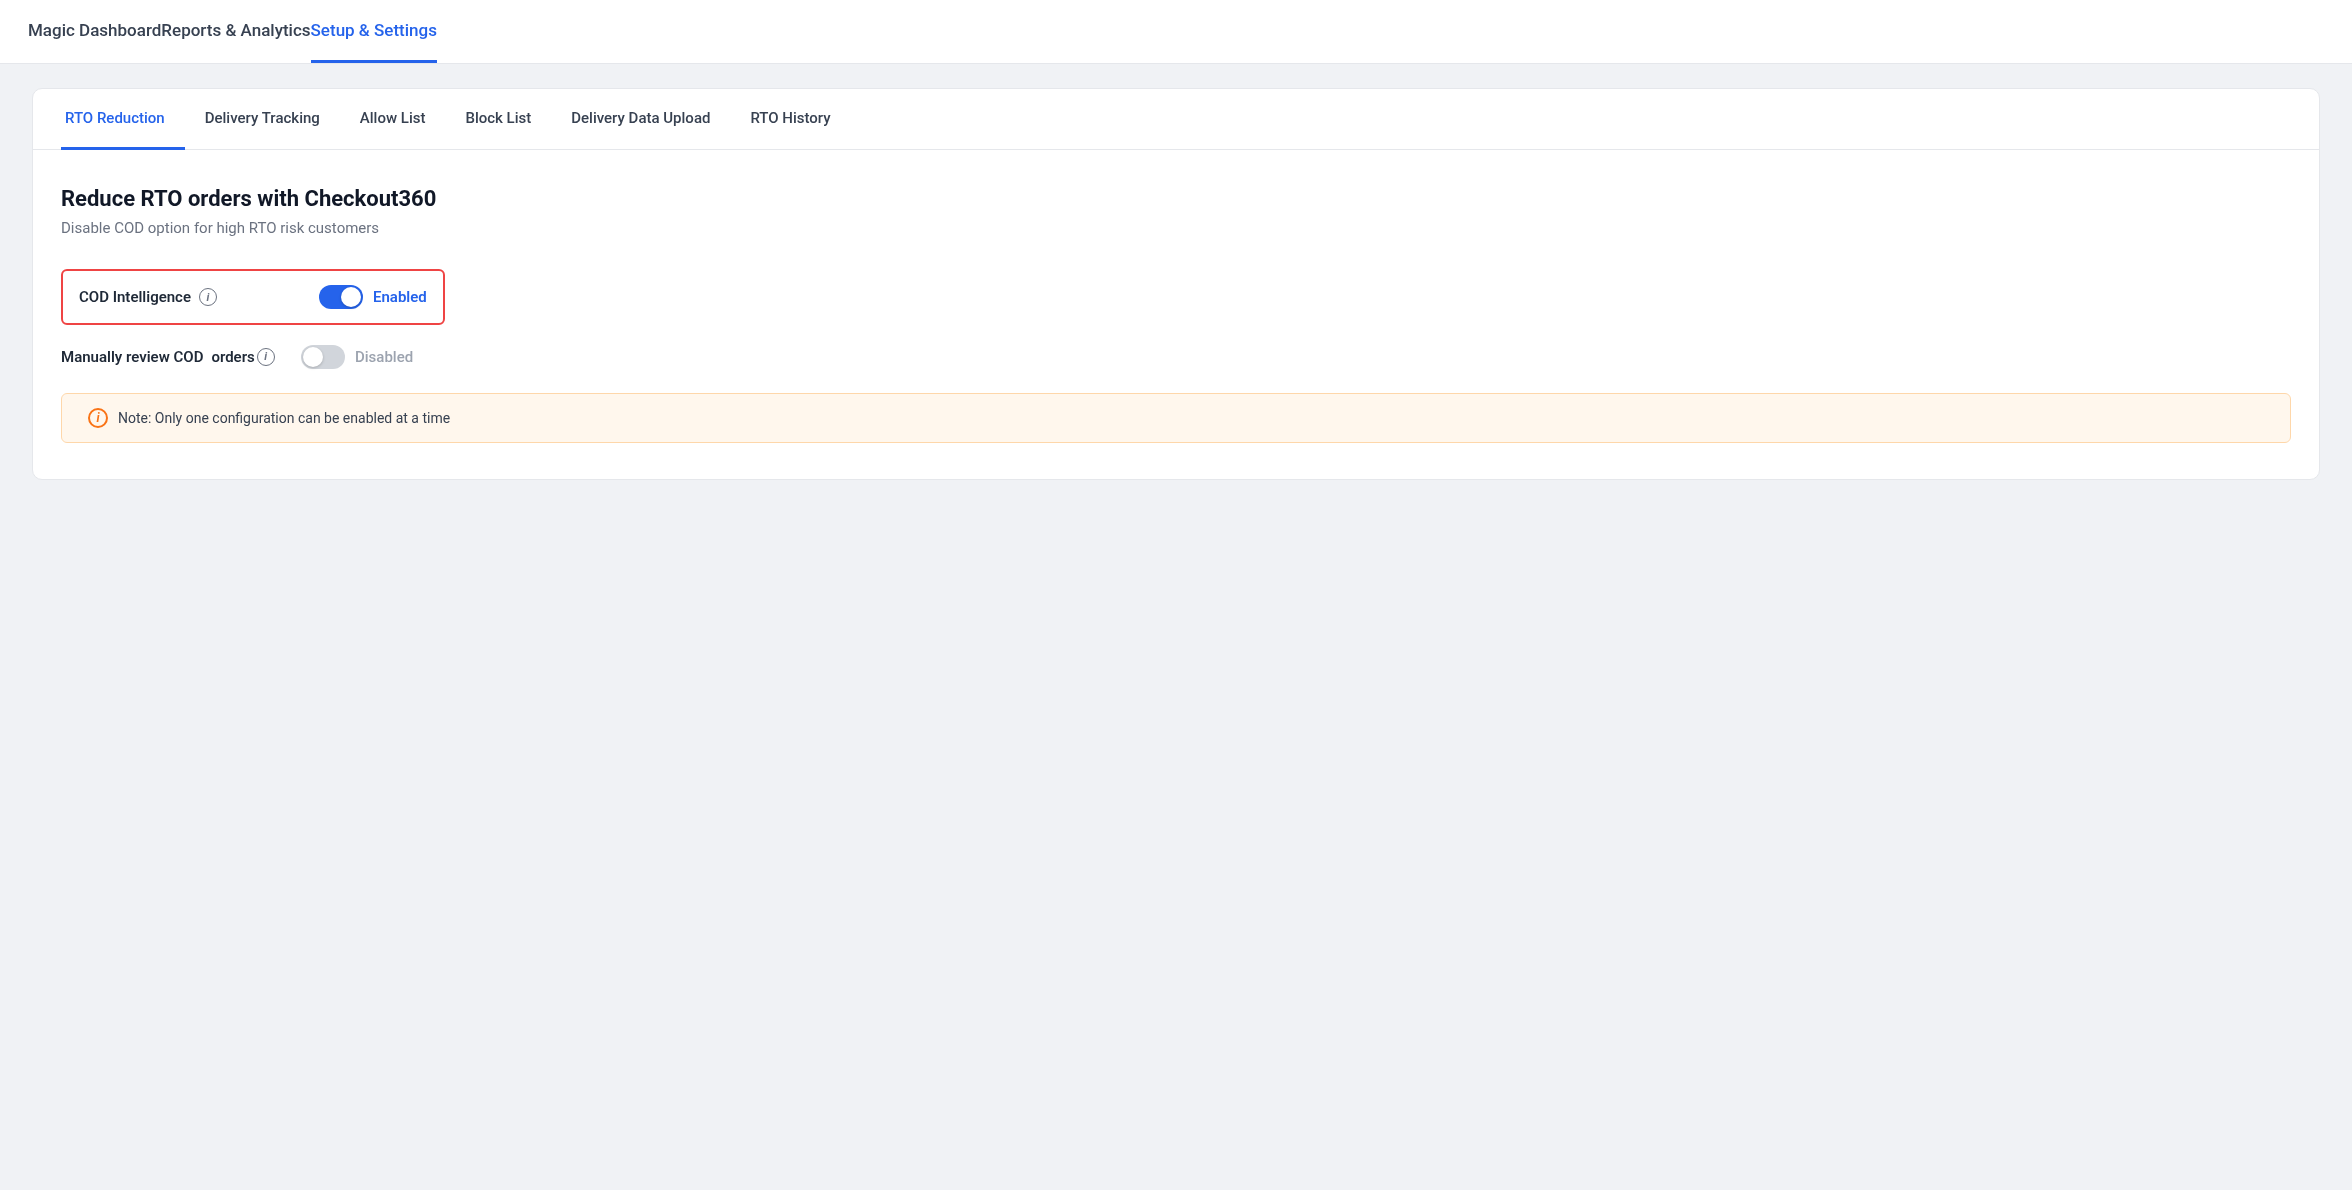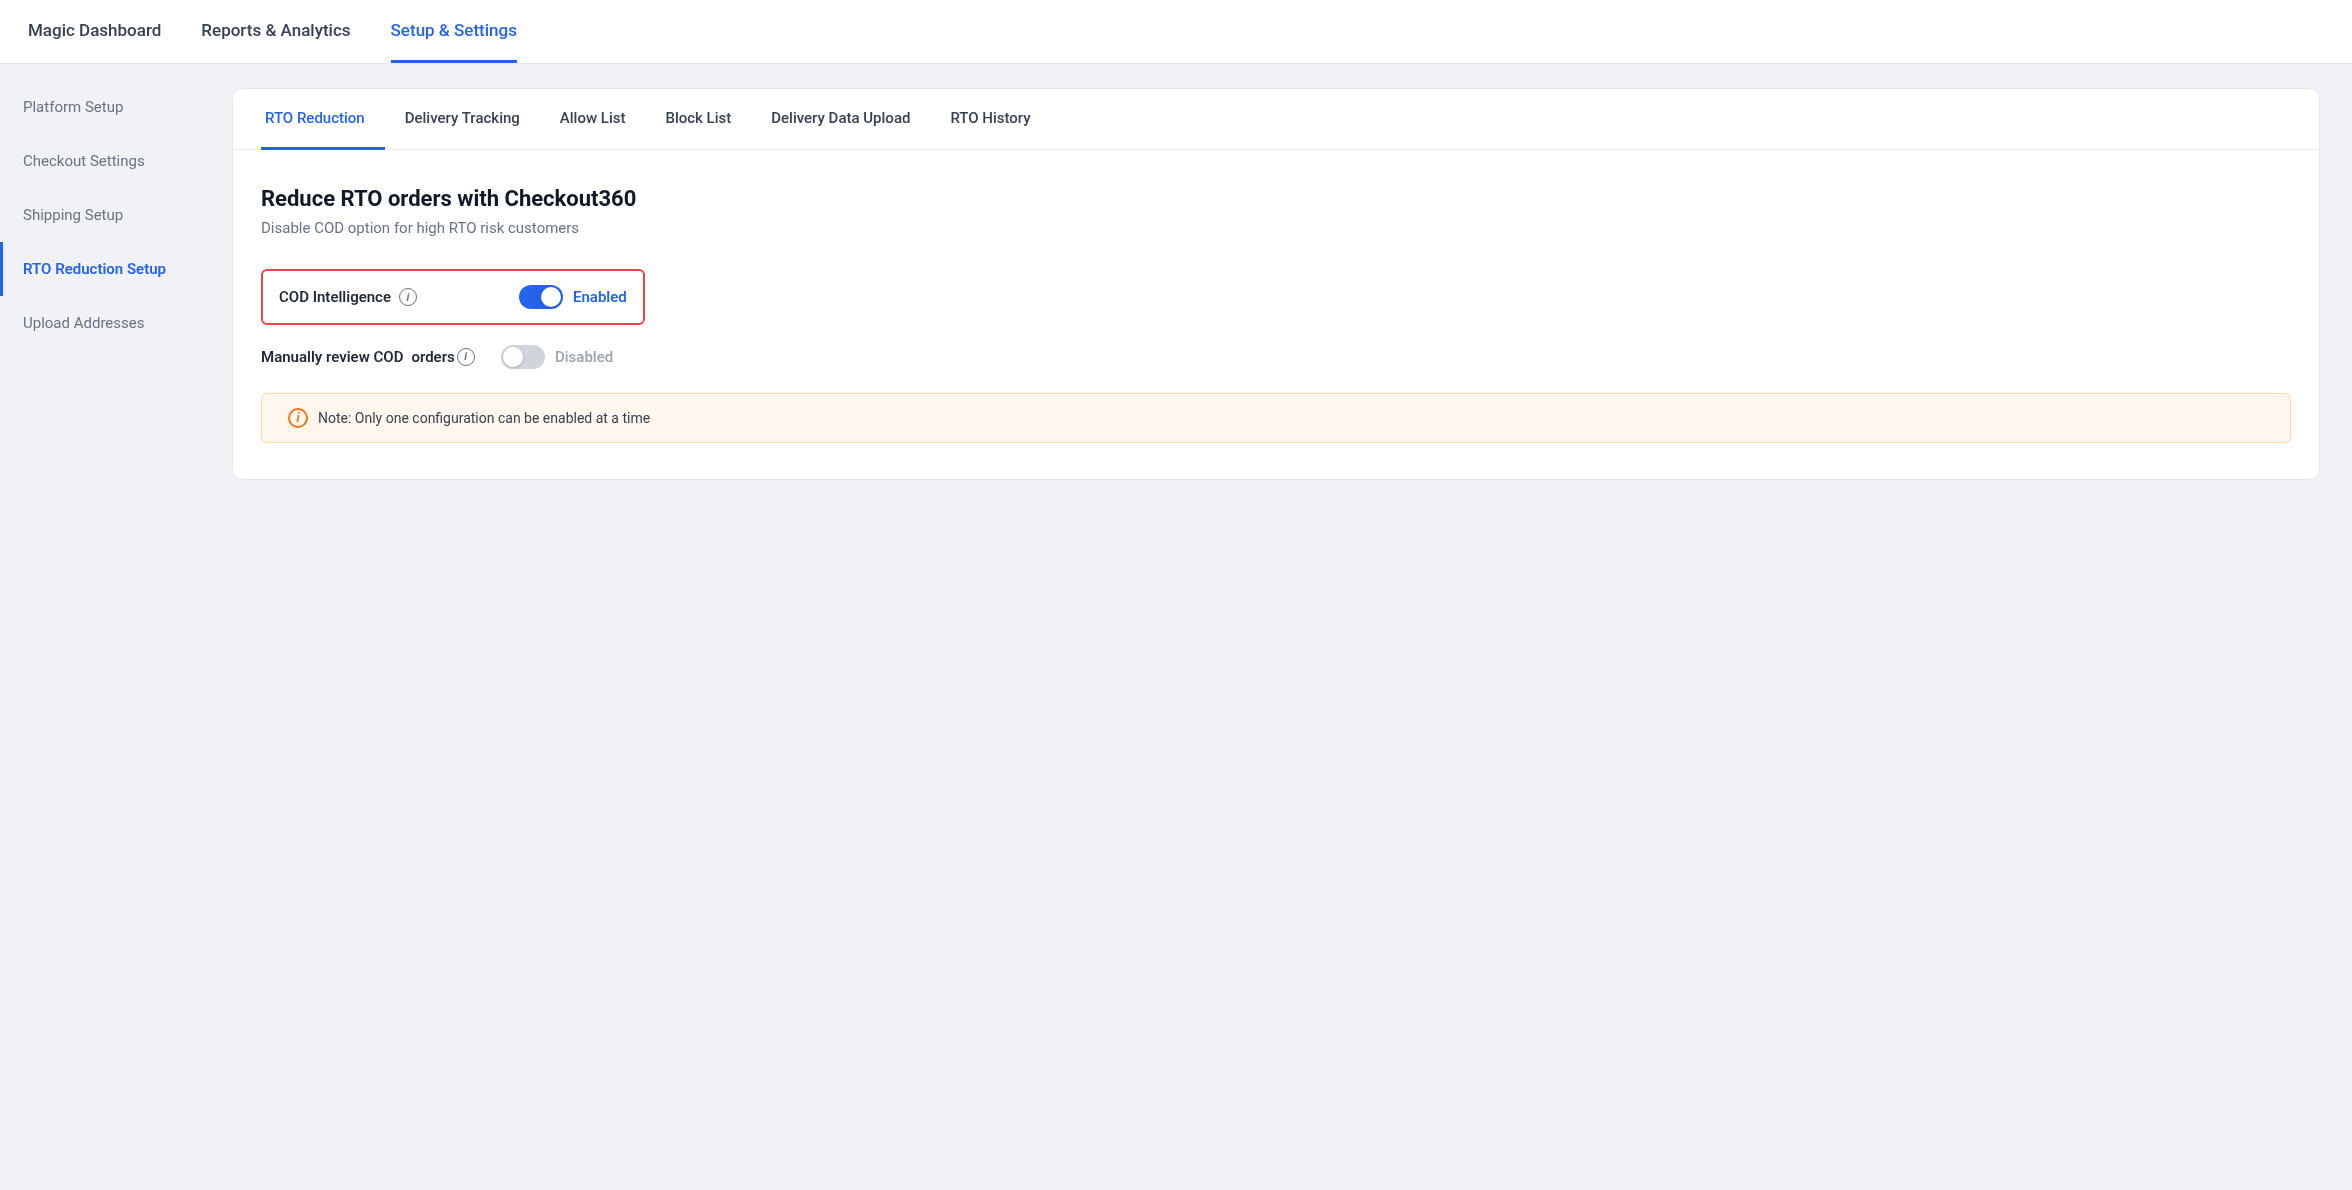--- a/index.html
+++ b/index.html
@@ -10,21 +10,20 @@
     }
 
     
     .top-nav {
       background: #fff;
       display: flex;
       align-items: center;
       padding: 0 28px;
       border-bottom: 1px solid #e5e7eb;
       height: 64px;
-      gap: 40px;
     }
     .nav-item {
       font-size: 17px;
       font-weight: 500;
       color: #374151;
       cursor: pointer;
       padding: 20px 0;
       border-bottom: 3px solid transparent;
       white-space: nowrap;
     }
@@ -261,37 +260,20 @@
 <body>
 
 <div class="top-nav">
   <div class="nav-item">Magic Dashboard</div>
   <div class="nav-item">Reports &amp; Analytics</div>
   <div class="nav-item active">Setup &amp; Settings</div>
 </div>
 
 <div class="layout">
 
-  <div class="sidebar">
-    <div class="sidebar-item">
-      <span>Platform Setup</span>
-    </div>
-    <div class="sidebar-item">
-      <span>Checkout Settings</span>
-    </div>
-    <div class="sidebar-item">
-      <span>Shipping Setup</span>
-    </div>
-    <div class="sidebar-item active">
-      <span>RTO Reduction Setup</span>
-    </div>
-    <div class="sidebar-item">
-      <span>Upload Addresses</span>
-    </div>
-  </div>
 
   <div class="main-content">
     <div class="card">
 
       <div class="tab-bar">
         <div class="tab-item active">RTO Reduction</div>
         <div class="tab-item">Delivery Tracking</div>
         <div class="tab-item">Allow List</div>
         <div class="tab-item">Block List</div>
         <div class="tab-item">Delivery Data Upload</div>

